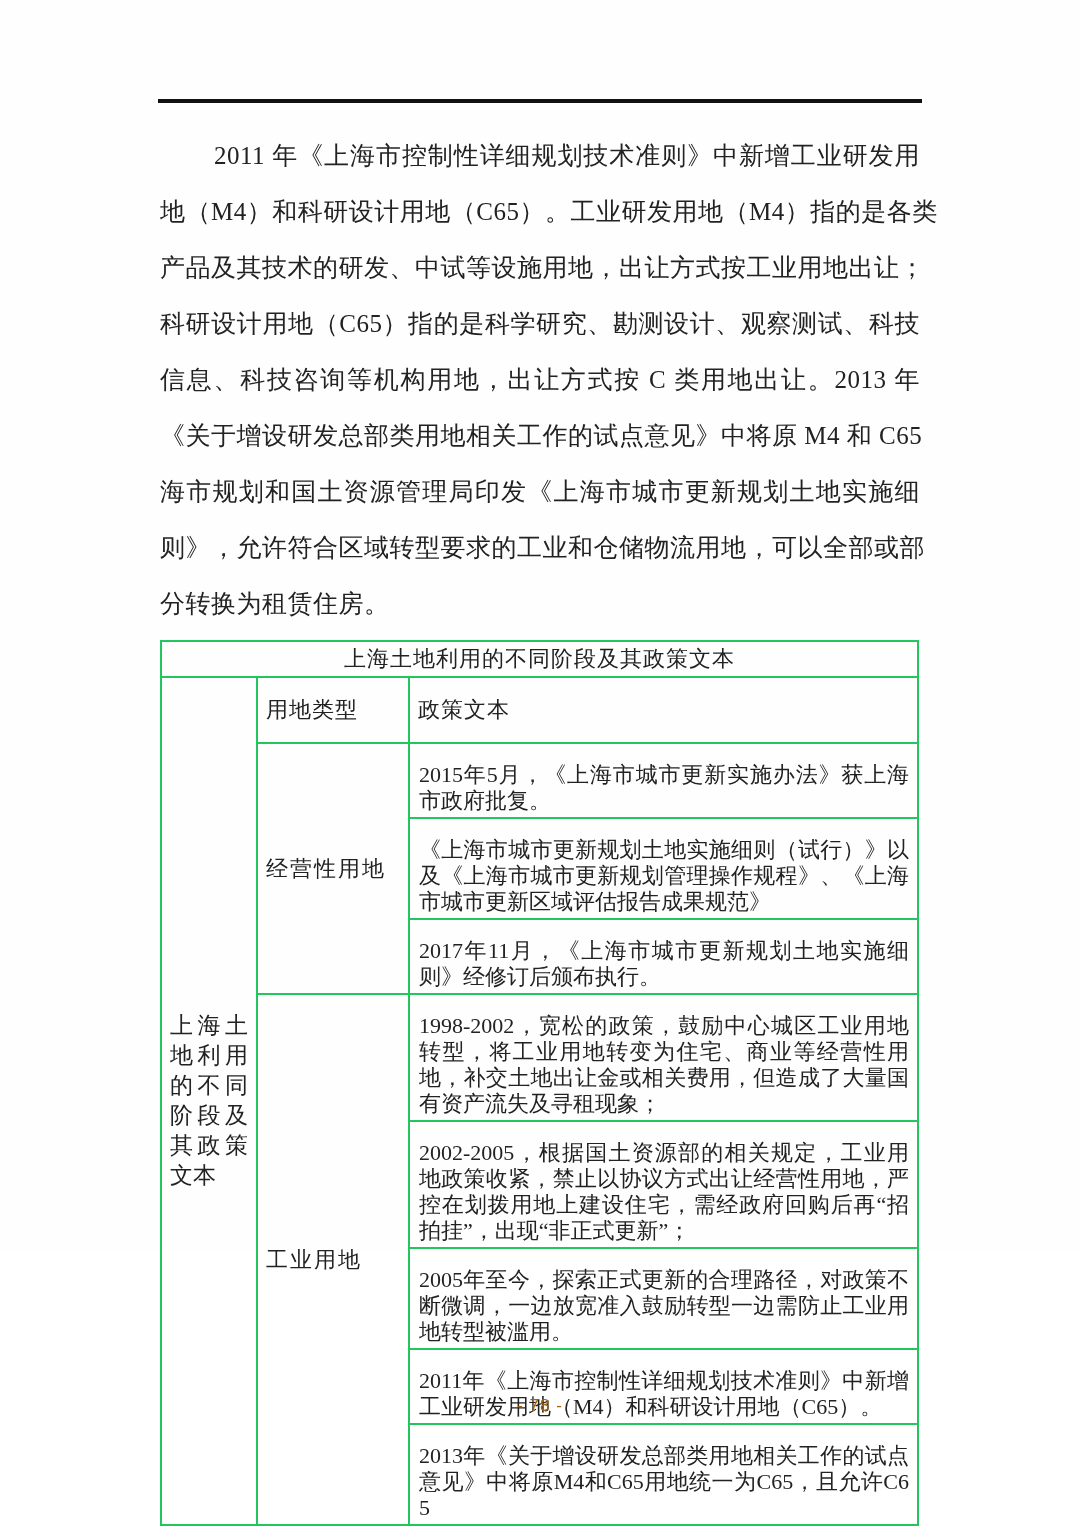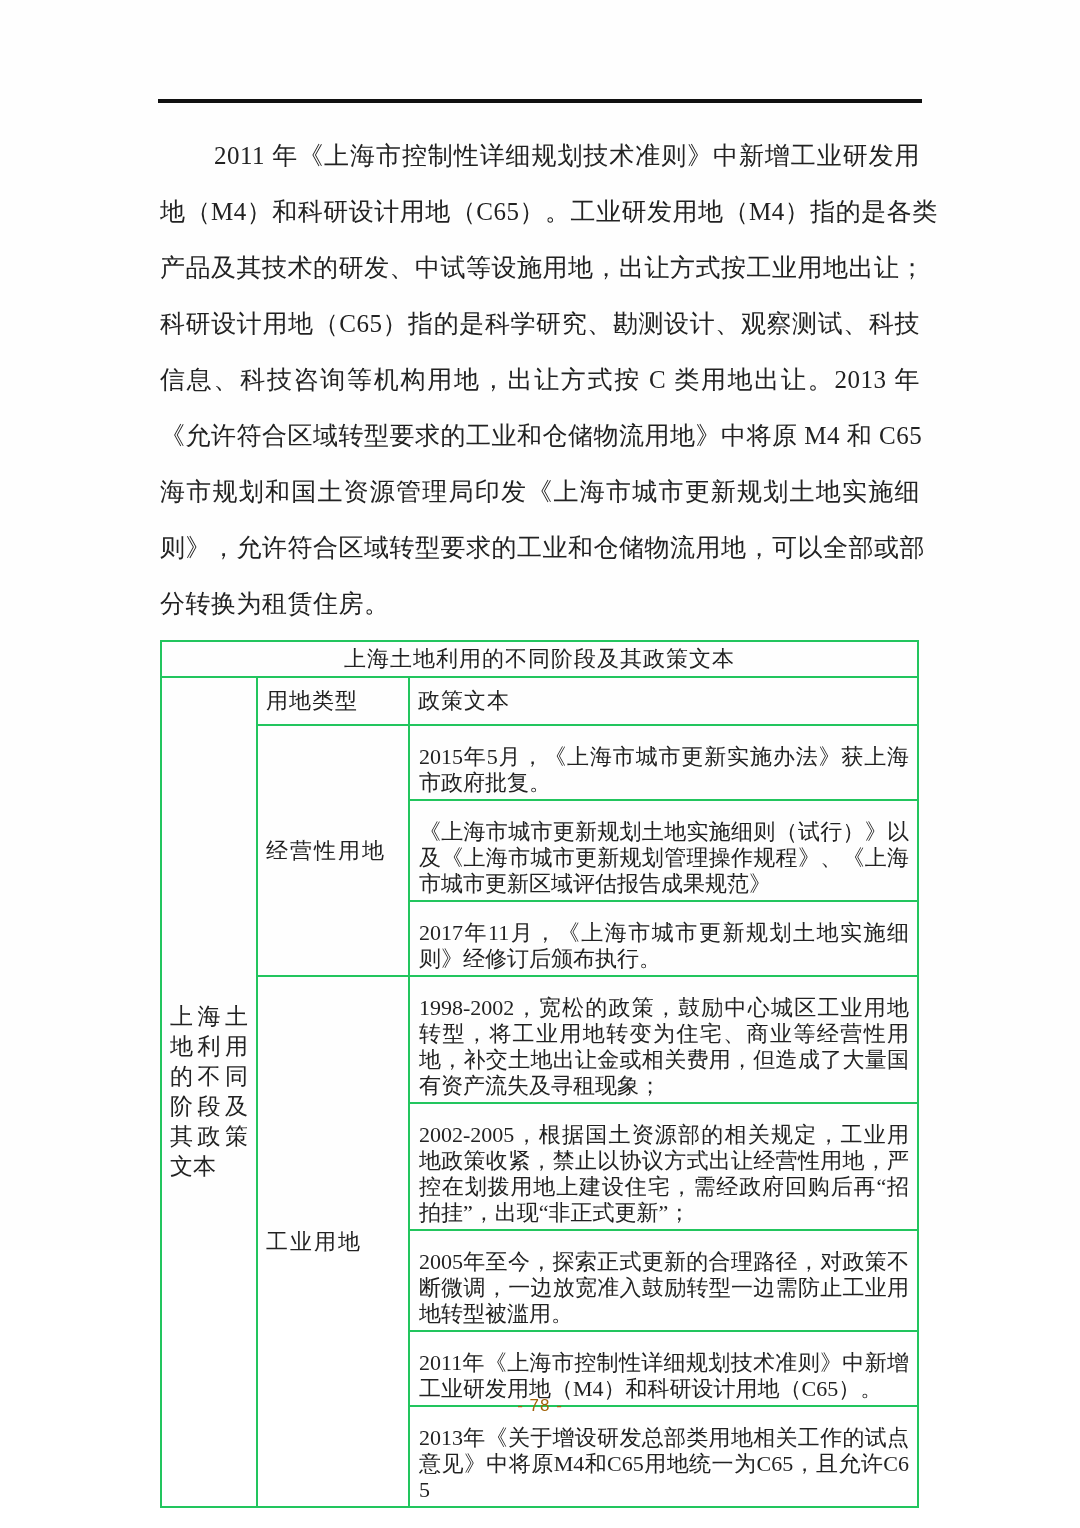--- a/index.html
+++ b/index.html
@@ -54,21 +54,21 @@
   td.t-title {
     text-align: center;
     font-size: 21px;
     height: 35px;
     letter-spacing: 1px;
     padding: 2px 4px;
   }
   td.t-colhead {
     font-size: 23px;
     height: 35px;
-    padding: 8px 8px;
+    padding: 17px 8px;
     text-align: left;
     letter-spacing: 1px;
   }
   td.t-rowhead { padding: 4px 6px; }
   .rowhead-inner {
     width: 78px;
     margin: 0 auto;
     font-size: 23px;
     line-height: 30px;
     text-align: justify;
@@ -110,21 +110,21 @@
   <div class="top-rule"></div>
 
   <div class="content">
 
     <div class="paragraph">
       <div class="para-line first">2011 年《上海市控制性详细规划技术准则》中新增工业研发用</div>
       <div class="para-line">地（M4）和科研设计用地（C65）。工业研发用地（M4）指的是各类</div>
       <div class="para-line">产品及其技术的研发、中试等设施用地，出让方式按工业用地出让；</div>
       <div class="para-line">科研设计用地（C65）指的是科学研究、勘测设计、观察测试、科技</div>
       <div class="para-line">信息、科技咨询等机构用地，出让方式按 C 类用地出让。2013 年</div>
-      <div class="para-line">《允许符合区域转型要求的工业和仓储物流用地》中将原 M4 和 C65</div>
+      <div class="para-line">《关于增设研发总部类用地相关工作的试点意见》中将原 M4 和 C65</div>
       <div class="para-line">海市规划和国土资源管理局印发《上海市城市更新规划土地实施细</div>
       <div class="para-line">则》，允许符合区域转型要求的工业和仓储物流用地，可以全部或部</div>
       <div class="para-line last">分转换为租赁住房。</div>
     </div>
 
     <table class="policy-table">
       <colgroup>
           <col class="c1">
           <col class="c2">
           <col class="c3">

